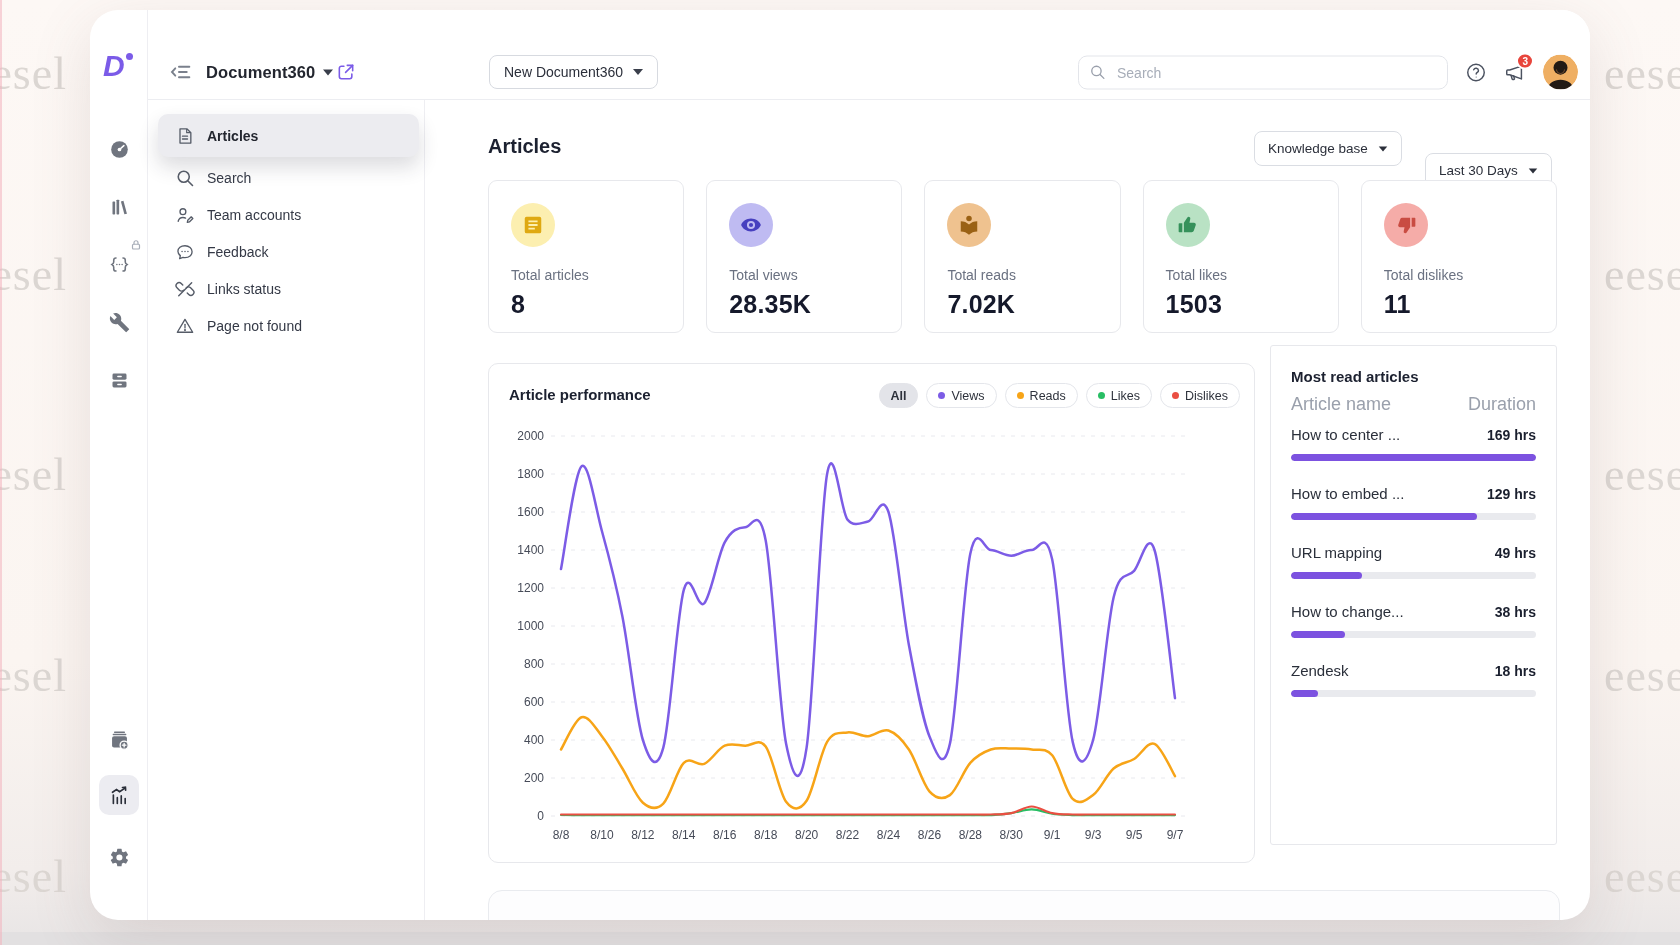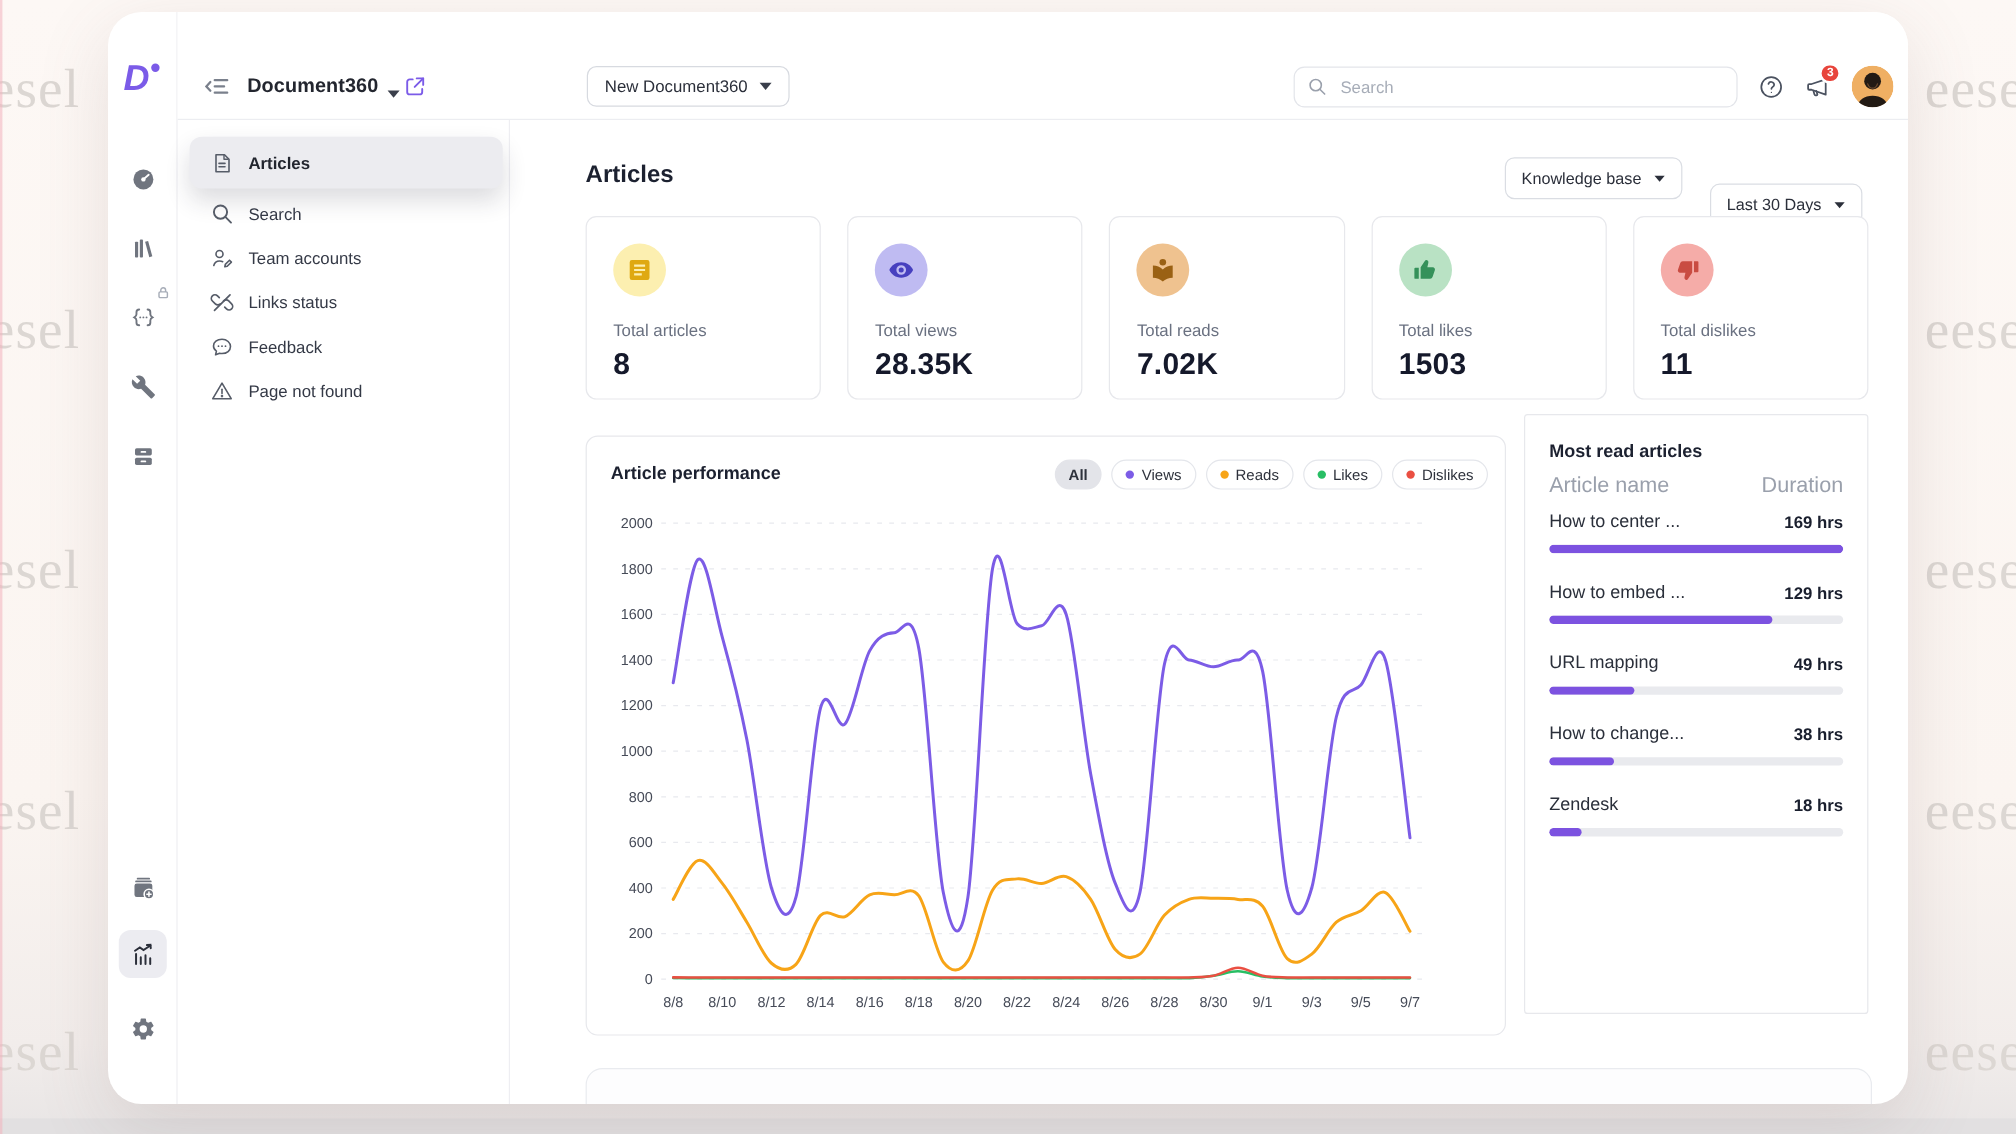--- a/index.html
+++ b/index.html
@@ -24,21 +24,21 @@
   .logo-dot{position:absolute;right:2px;top:3px;width:7px;height:7px;border-radius:50%;background:#7B5BE8;}
   .rail-btn{position:absolute;left:9px;width:40px;height:40px;display:flex;align-items:center;justify-content:center;
     color:#70757F;border-radius:10px;cursor:pointer;}
   .rail-btn svg{width:21px;height:21px;}
   .rail-btn.active{background:#ECECF1;color:#2B2F3A;}
   .lock-badge{position:absolute;left:40px;top:227px;width:12px;height:12px;color:#A7ADB8;}
   .lock-badge svg{width:12px;height:12px;}
 
   
   .topbar{position:absolute;left:58px;top:0;right:0;height:90px;border-bottom:1px solid #ECEDF1;background:#fff;}
-  .tb-center{position:absolute;top:62px;transform:translateY(-50%);display:flex;align-items:flex-end;}
+  .tb-center{position:absolute;top:62px;transform:translateY(-50%);display:flex;align-items:center;}
   .collapse-btn{left:20px;color:#7A808C;cursor:pointer;}
   .collapse-btn svg{width:25px;height:25px;}
   .brand-wrap{left:58px;gap:8px;cursor:pointer;}
   .brand{font-size:16.5px;font-weight:700;color:#23262F;letter-spacing:.1px;}
   .caret{width:0;height:0;border-left:5px solid transparent;border-right:5px solid transparent;border-top:6px solid #3A3F4B;}
   .external-btn{left:188px;color:#7B5BE8;cursor:pointer;}
   .external-btn svg{width:20px;height:20px;}
   .new-btn{left:341px;height:34px;padding:0 14px;border:1px solid #D7DAE0;border-radius:8px;background:#fff;
     display:flex;align-items:center;gap:10px;font-size:14px;color:#2B2F3A;font-weight:500;cursor:pointer;}
   .top-right{position:absolute;right:12px;top:62px;transform:translateY(-50%);display:flex;align-items:center;gap:17px;}
@@ -270,35 +270,35 @@
           </div>
           <div class="side-item">
             <span class="icon"><svg viewBox="0 0 24 24" fill="none" stroke="currentColor" stroke-width="1.6" stroke-linecap="round" stroke-linejoin="round">
                 <circle cx="9.5" cy="8" r="3.5"></circle>
                 <path d="M3.8 19.5c.8-3 3-4.5 5.7-4.5 1.2 0 2.3.2 3.2.7"></path>
                 <path d="M15.3 18.4l4.2-4.2 1.9 1.9-4.2 4.2-2.4.5z"></path>
               </svg></span>
             <span class="side-label">Team accounts</span>
           </div>
           <div class="side-item">
-            <span class="icon"><svg viewBox="0 0 24 24" fill="none" stroke="currentColor" stroke-width="1.7" stroke-linecap="round">
-                <path d="M9.3 7.3l-1.8-1.8a3.6 3.6 0 0 0-5.1 5.1l2.9 2.9a3.6 3.6 0 0 0 5.1 0"></path>
-                <path d="M14.7 16.7l1.8 1.8a3.6 3.6 0 0 0 5.1-5.1l-2.9-2.9a3.6 3.6 0 0 0-5.1 0"></path>
-                <path d="M4.5 20L20 4.5"></path>
-              </svg></span>
-            <span class="side-label">Links status</span>
-          </div>
-          <div class="side-item">
             <span class="icon"><svg viewBox="0 0 24 24" fill="none" stroke="currentColor" stroke-width="1.6" stroke-linejoin="round">
                 <path d="M12 4.5c-5 0-8.5 2.9-8.5 6.7 0 2.1 1.1 3.9 2.9 5.1L5.6 20l4-1.6c.8.2 1.6.3 2.4.3 5 0 8.5-3 8.5-6.9S17 4.5 12 4.5z"></path>
                 <circle cx="8.5" cy="11.4" r="0.9" fill="currentColor" stroke="none"></circle>
                 <circle cx="12" cy="11.4" r="0.9" fill="currentColor" stroke="none"></circle>
                 <circle cx="15.5" cy="11.4" r="0.9" fill="currentColor" stroke="none"></circle>
               </svg></span>
             <span class="side-label">Feedback</span>
+          </div>
+          <div class="side-item">
+            <span class="icon"><svg viewBox="0 0 24 24" fill="none" stroke="currentColor" stroke-width="1.7" stroke-linecap="round">
+                <path d="M9.3 7.3l-1.8-1.8a3.6 3.6 0 0 0-5.1 5.1l2.9 2.9a3.6 3.6 0 0 0 5.1 0"></path>
+                <path d="M14.7 16.7l1.8 1.8a3.6 3.6 0 0 0 5.1-5.1l-2.9-2.9a3.6 3.6 0 0 0-5.1 0"></path>
+                <path d="M4.5 20L20 4.5"></path>
+              </svg></span>
+            <span class="side-label">Links status</span>
           </div>
           <div class="side-item">
             <span class="icon"><svg viewBox="0 0 24 24" fill="none" stroke="currentColor" stroke-width="1.6" stroke-linejoin="round">
                 <path d="M12 4L2.8 19.5h18.4z"></path>
                 <path d="M12 10v4.3" stroke-linecap="round"></path>
                 <circle cx="12" cy="16.9" r="0.5" fill="currentColor"></circle>
               </svg></span>
             <span class="side-label">Page not found</span>
           </div>
         </div>

